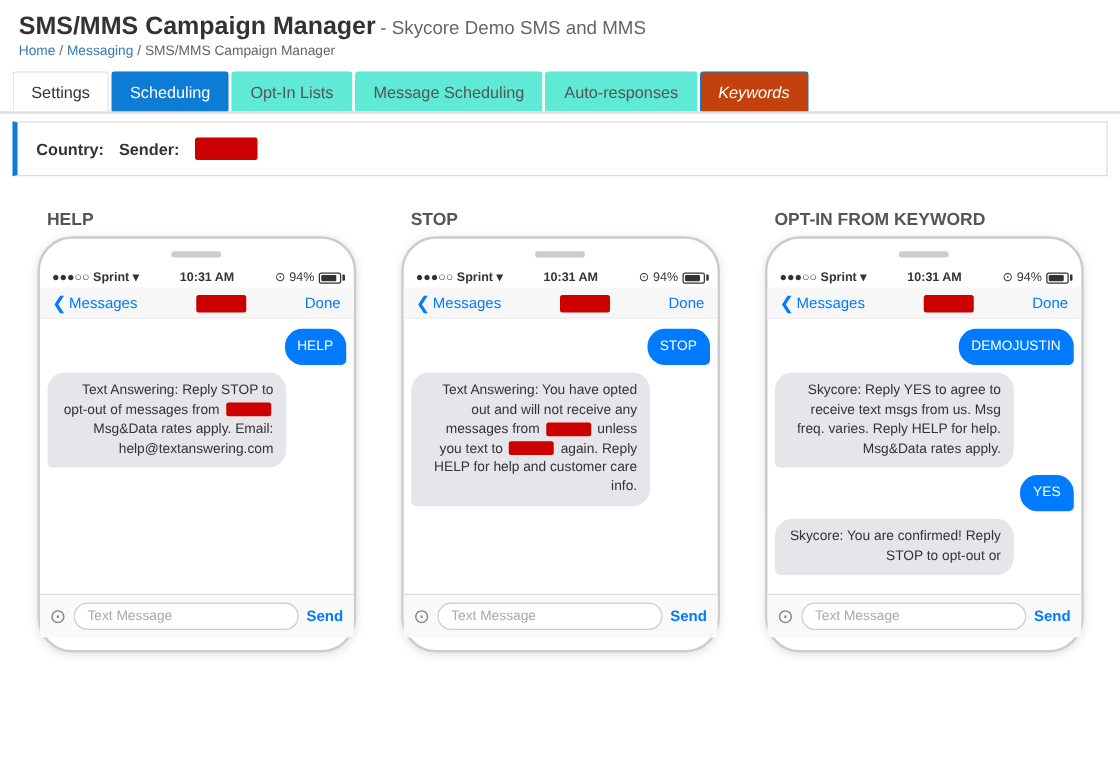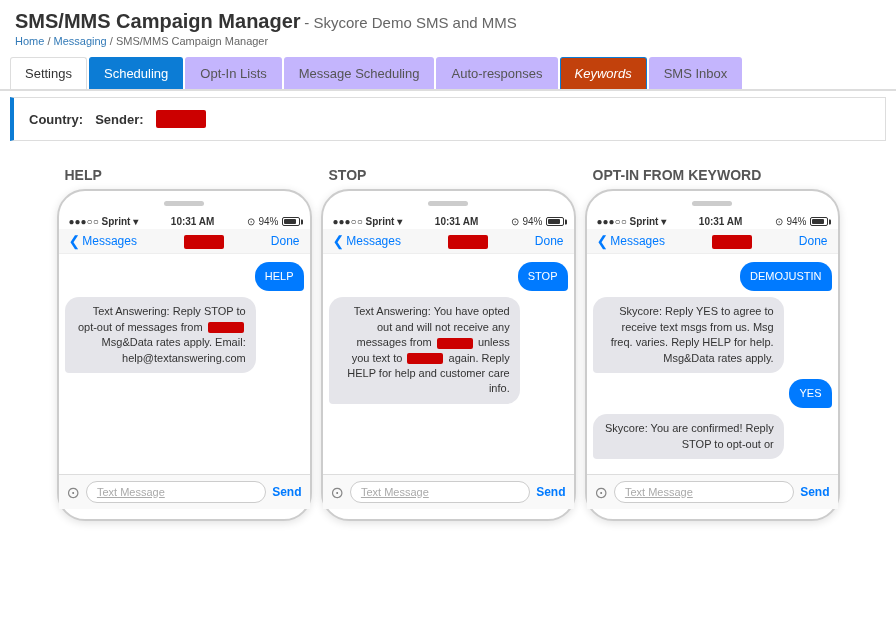--- a/index.html
+++ b/index.html
@@ -9,21 +9,21 @@
     .breadcrumb { font-size: 11px; color: #666; margin-top: 2px; }
     .breadcrumb a { color: #337ab7; text-decoration: none; }
 
     .tabs-bar { border-bottom: 2px solid #ddd; padding: 0 10px; margin-top: 6px; display: flex; gap: 2px; }
     .tab-item {
       padding: 8px 14px;
       cursor: pointer;
       border: 1px solid transparent;
       border-bottom: none;
       font-size: 13px;
-      background: #c4b5fd;
+      background: #5eead4;
       color: #555;
       border-radius: 3px 3px 0 0;
       user-select: none;
     }
     .tab-item.active { background: #0c7cd5; color: #fff; border-color: #0c7cd5; }
     .tab-item.active-white { background: #fff; color: #333; border-color: #ddd; }
     .tab-item.keywords-active { background: #c2410c; color: #fff; border-color: #0c7cd5; font-style: italic; }
 
     .filter-bar {
       padding: 12px 15px;
@@ -49,21 +49,21 @@
       display: inline-block;
       background: #cc0000;
       width: 50px;
       height: 18px;
       border-radius: 2px;
       vertical-align: middle;
     }
 
     .phones-container {
       display: flex;
-      gap: 9px;
+      gap: 36px;
       padding: 20px 15px;
       justify-content: center;
     }
 
     .phone-wrapper {
       display: flex;
       flex-direction: column;
       align-items: center;
       width: 255px;
     }
@@ -224,21 +224,20 @@
       color: #888;
     }
     .text-input-field {
       flex: 1;
       border: 1px solid #ccc;
       border-radius: 14px;
       padding: 4px 10px;
       font-size: 11px;
       color: #aaa;
       background: #fff;
-      text-decoration: underline;
     }
     .send-btn {
       color: #007aff;
       font-size: 12px;
       font-weight: bold;
       cursor: pointer;
     }
   </style>
 </head>
 <body>
@@ -257,21 +256,20 @@
   </div>
 </div>
 
 <div class="tabs-bar">
   <div class="tab-item active-white">Settings</div>
   <div class="tab-item active">Scheduling</div>
   <div class="tab-item">Opt-In Lists</div>
   <div class="tab-item">Message Scheduling</div>
   <div class="tab-item">Auto-responses</div>
   <div class="tab-item keywords-active">Keywords</div>
-  <div class="tab-item">SMS Inbox</div>
 </div>
 
 <div class="filter-bar">
   <span class="filter-label">Country:</span>
   <span class="sender-label">Sender:</span>
   <span class="sender-redacted"></span>
 </div>
 
 <div class="phones-container">
 

